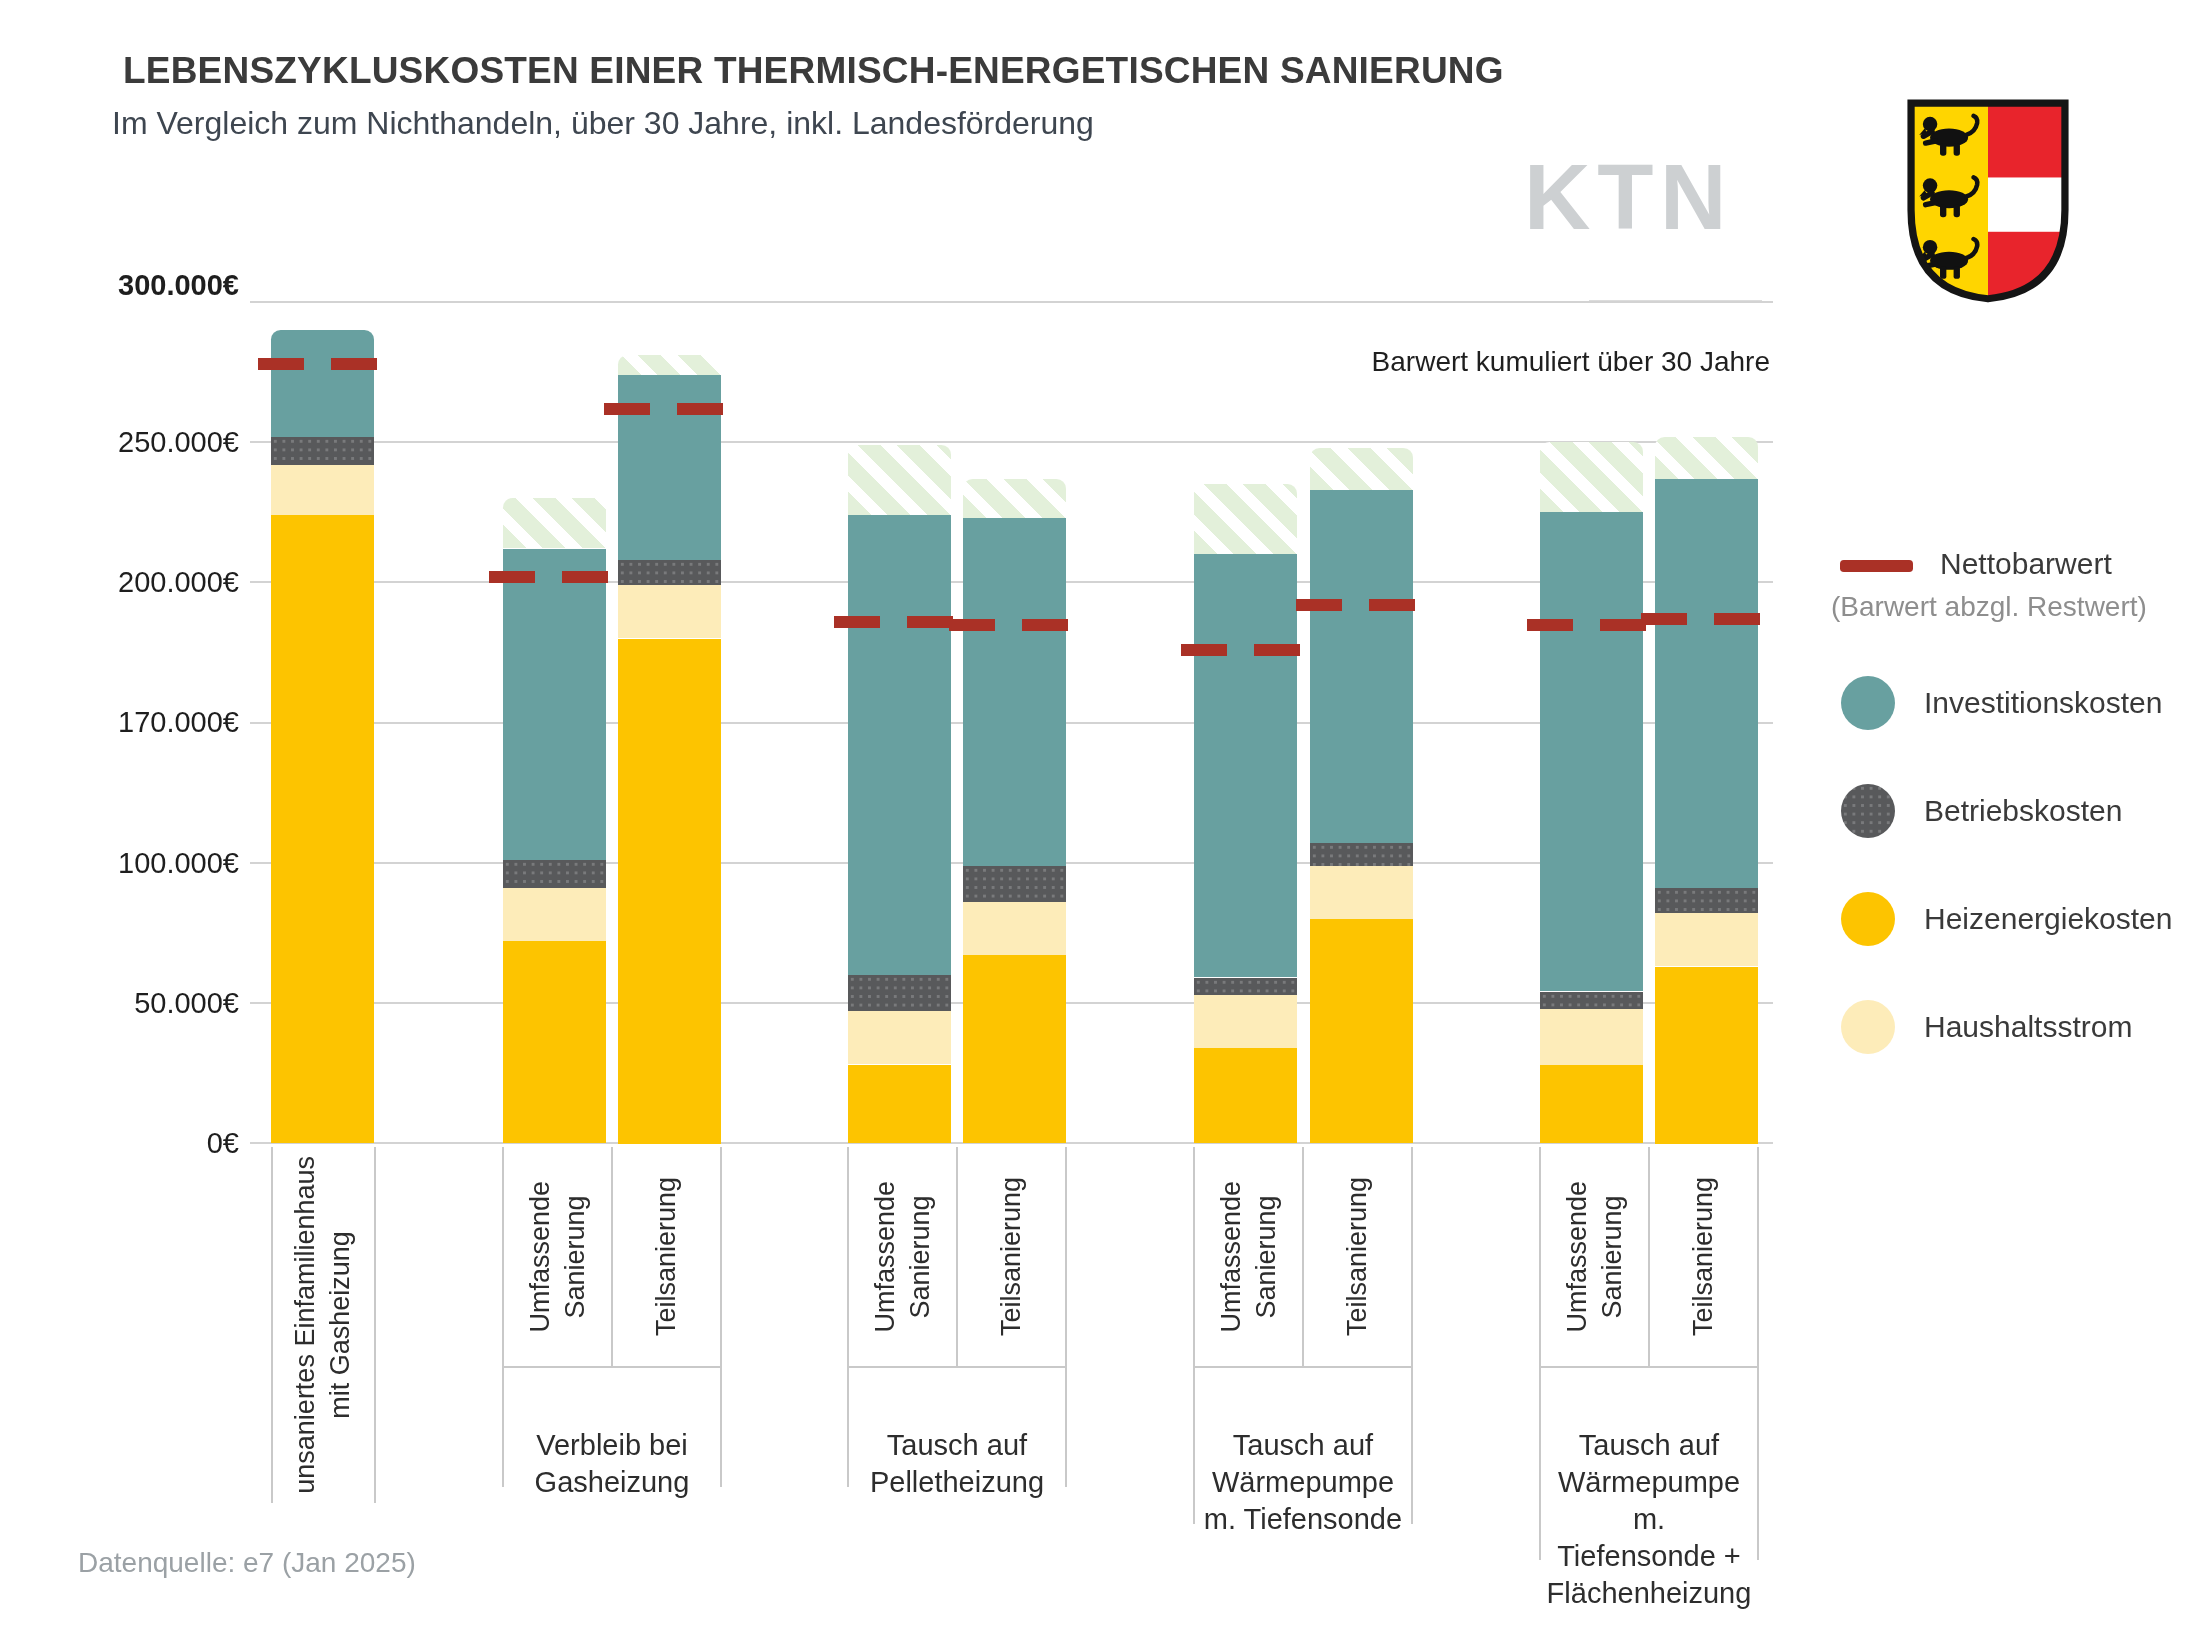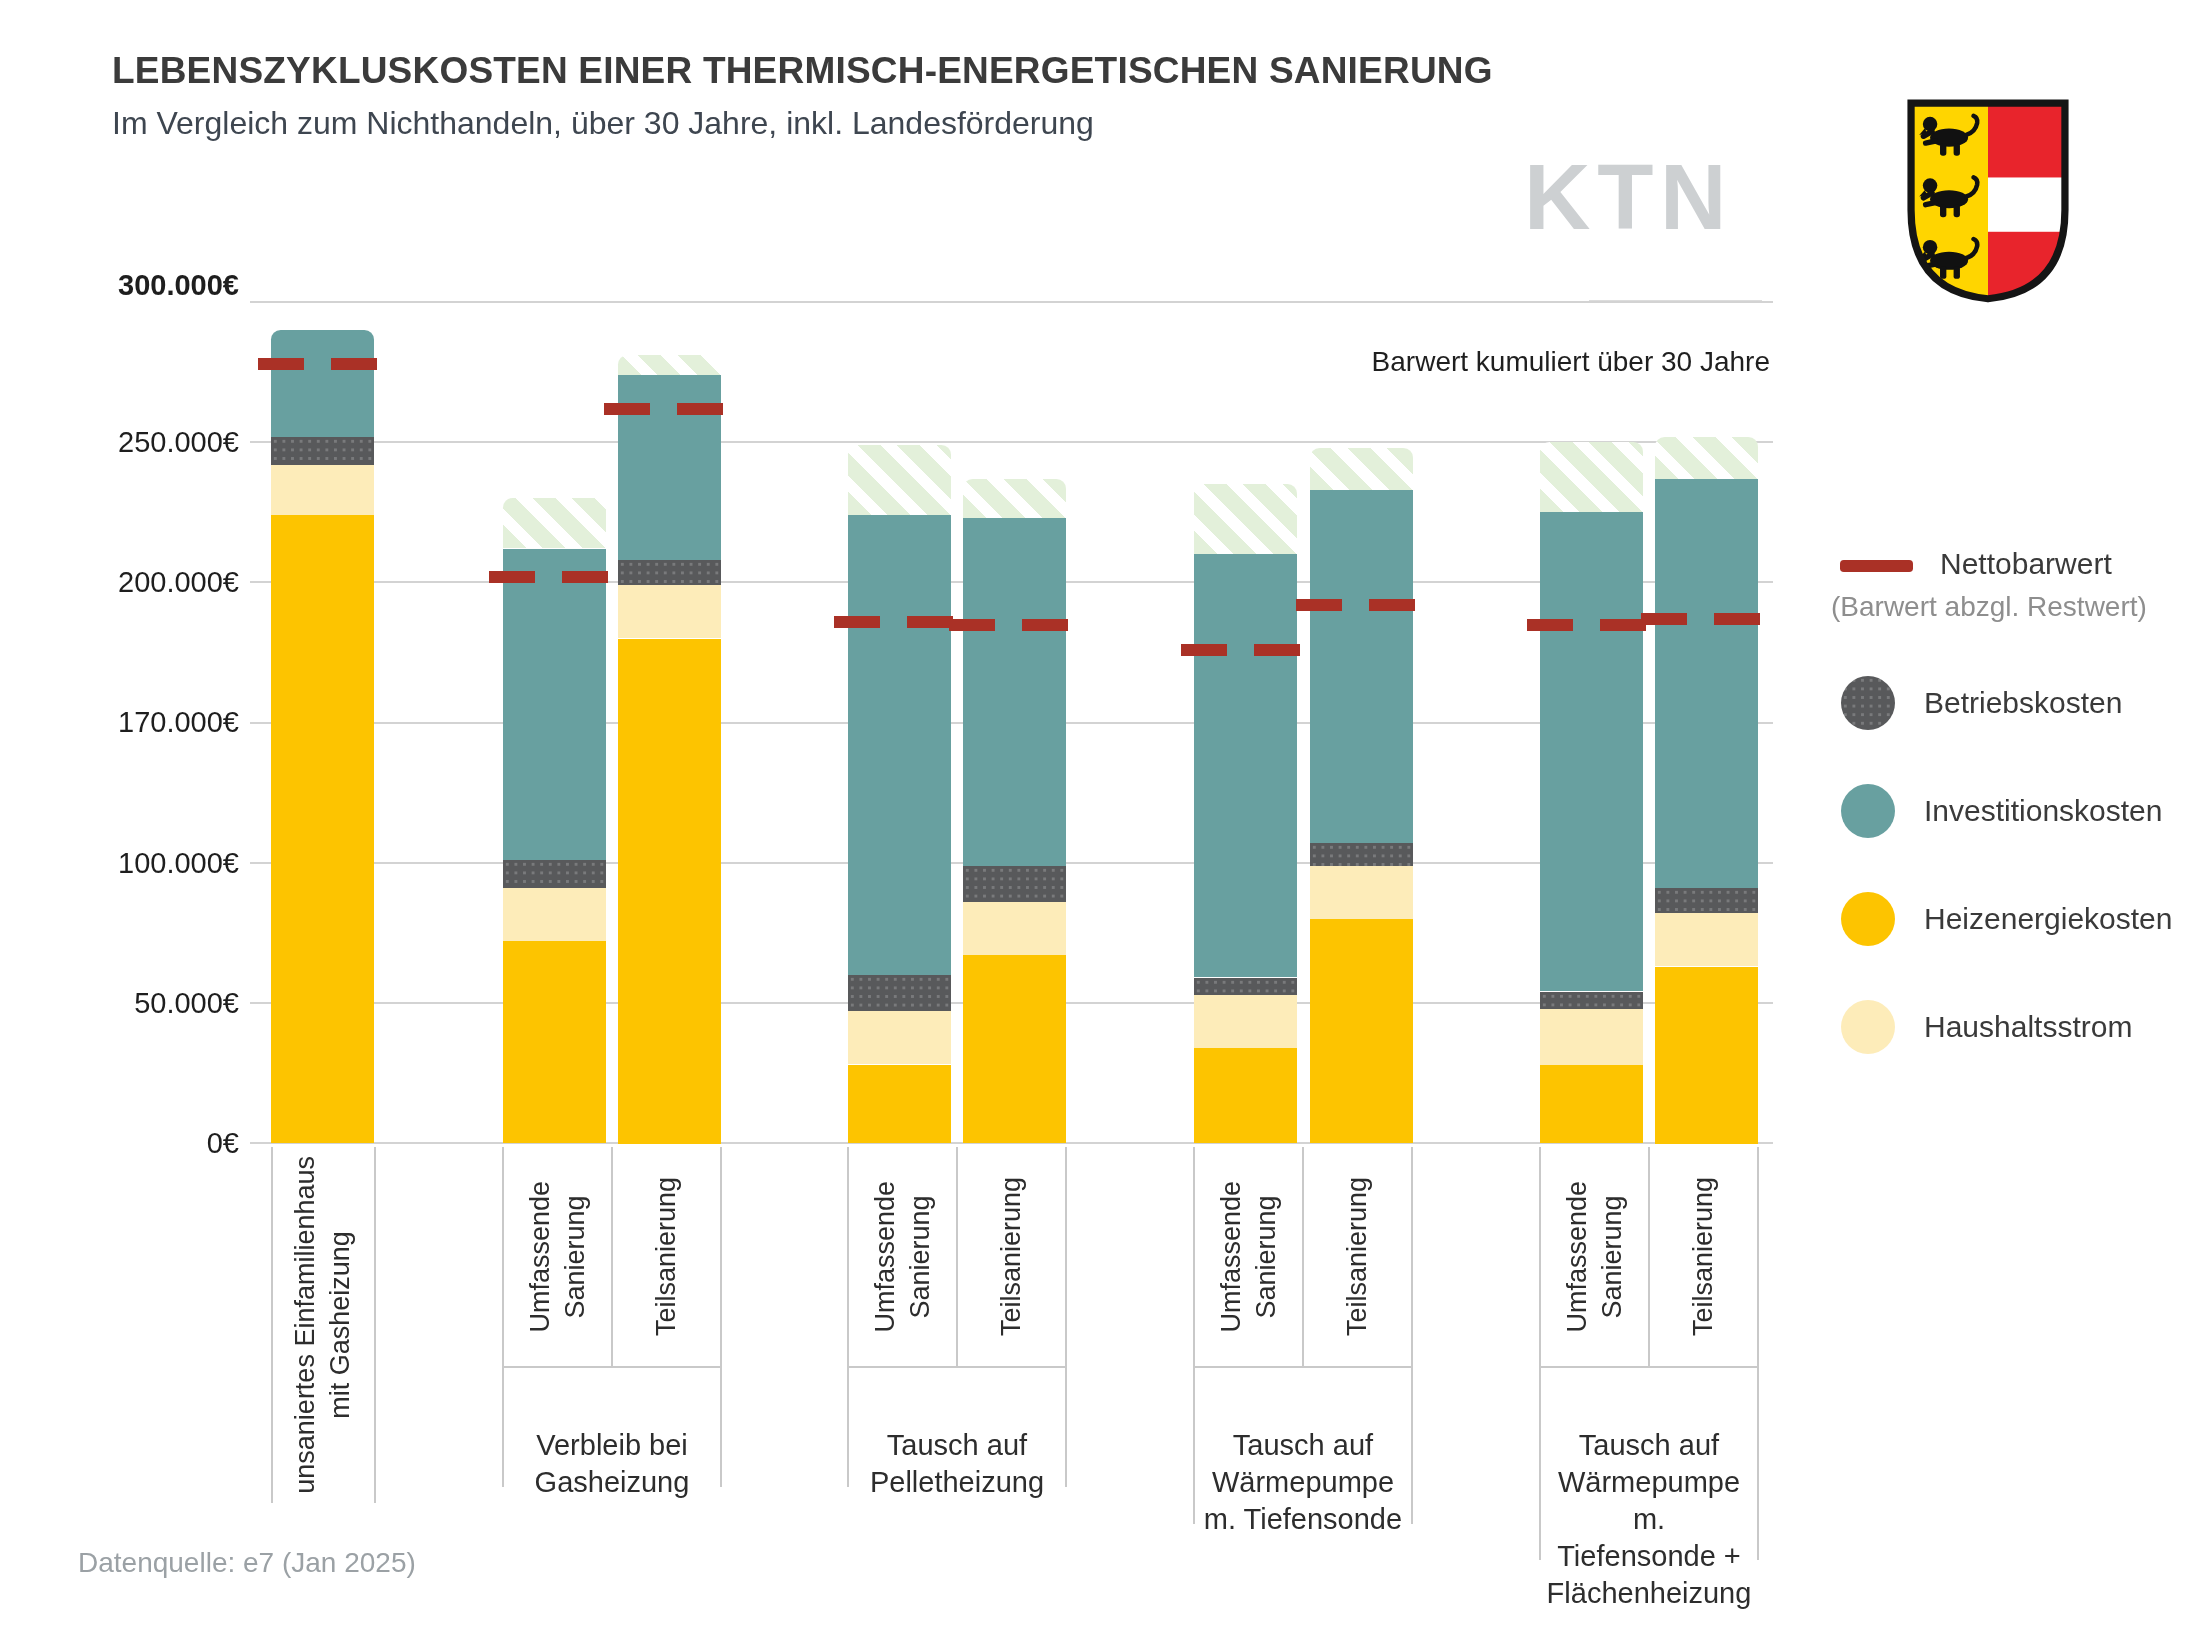--- a/index.html
+++ b/index.html
@@ -1,20 +1,20 @@
 <!DOCTYPE html>
 <html><head>
 <meta charset="utf-8">
 <style>
   html,body{margin:0;padding:0;background:#fff;}
   .page{position:relative;width:2202px;height:1652px;background:#ffffff;
         font-family:"Liberation Sans", sans-serif;overflow:hidden;}
 
   
-  .title{position:absolute;left:112px;top:50px;font-size:37px;font-weight:800;
+  .title{position:absolute;left:123px;top:50px;font-size:37px;font-weight:800;
          color:#3b3b3b;letter-spacing:0.2px;}
   .subtitle{position:absolute;left:112px;top:105px;font-size:32px;color:#3e4650;}
   .ktn{position:absolute;left:1524px;top:151px;font-size:92px;line-height:1;
        font-weight:800;color:#cdd0d2;letter-spacing:6.7px;}
   .logo-underline{position:absolute;left:1589px;top:300px;width:173px;height:1.9px;background:#dcdcdc;}
   .wappen{position:absolute;left:1902px;top:94px;width:172px;height:214px;}
 
   
   .gridline{position:absolute;height:1.9px;background:#d3d3d3;}
   .ytick{position:absolute;width:182px;left:57px;text-align:right;
@@ -225,28 +225,28 @@
       <div class="vline" style="left: 1539px; top: 1367px; height: 193px;"></div>
       <div class="vline" style="left: 1757px; top: 1367px; height: 193px;"></div>
       <div class="group-label" style="left: 1540px; top: 1367px; width: 218px;">Tausch auf<br>Wärmepumpe m.<br>Tiefensonde +<br>Flächenheizung</div>
     </div>
 
   <div class="legend-netto-dash"></div>
   <div class="legend-netto-label">Nettobarwert</div>
   <div class="legend-netto-sub">(Barwert abzgl. Restwert)</div>
   <div class="legend-items" id="legend-items">
       <div class="legend-row">
+        <span class="legend-swatch sw-investitionskosten"></span>
+        <span class="legend-label">Investitionskosten</span>
+      </div>
+      <div class="legend-row">
         <span class="legend-swatch sw-betriebskosten"></span>
         <span class="legend-label">Betriebskosten</span>
       </div>
       <div class="legend-row">
-        <span class="legend-swatch sw-investitionskosten"></span>
-        <span class="legend-label">Investitionskosten</span>
-      </div>
-      <div class="legend-row">
         <span class="legend-swatch sw-heizenergiekosten"></span>
         <span class="legend-label">Heizenergiekosten</span>
       </div>
       <div class="legend-row">
         <span class="legend-swatch sw-haushaltsstrom"></span>
         <span class="legend-label">Haushaltsstrom</span>
       </div>
     </div>
 
   <div class="footer">Datenquelle: e7 (Jan 2025)</div>

